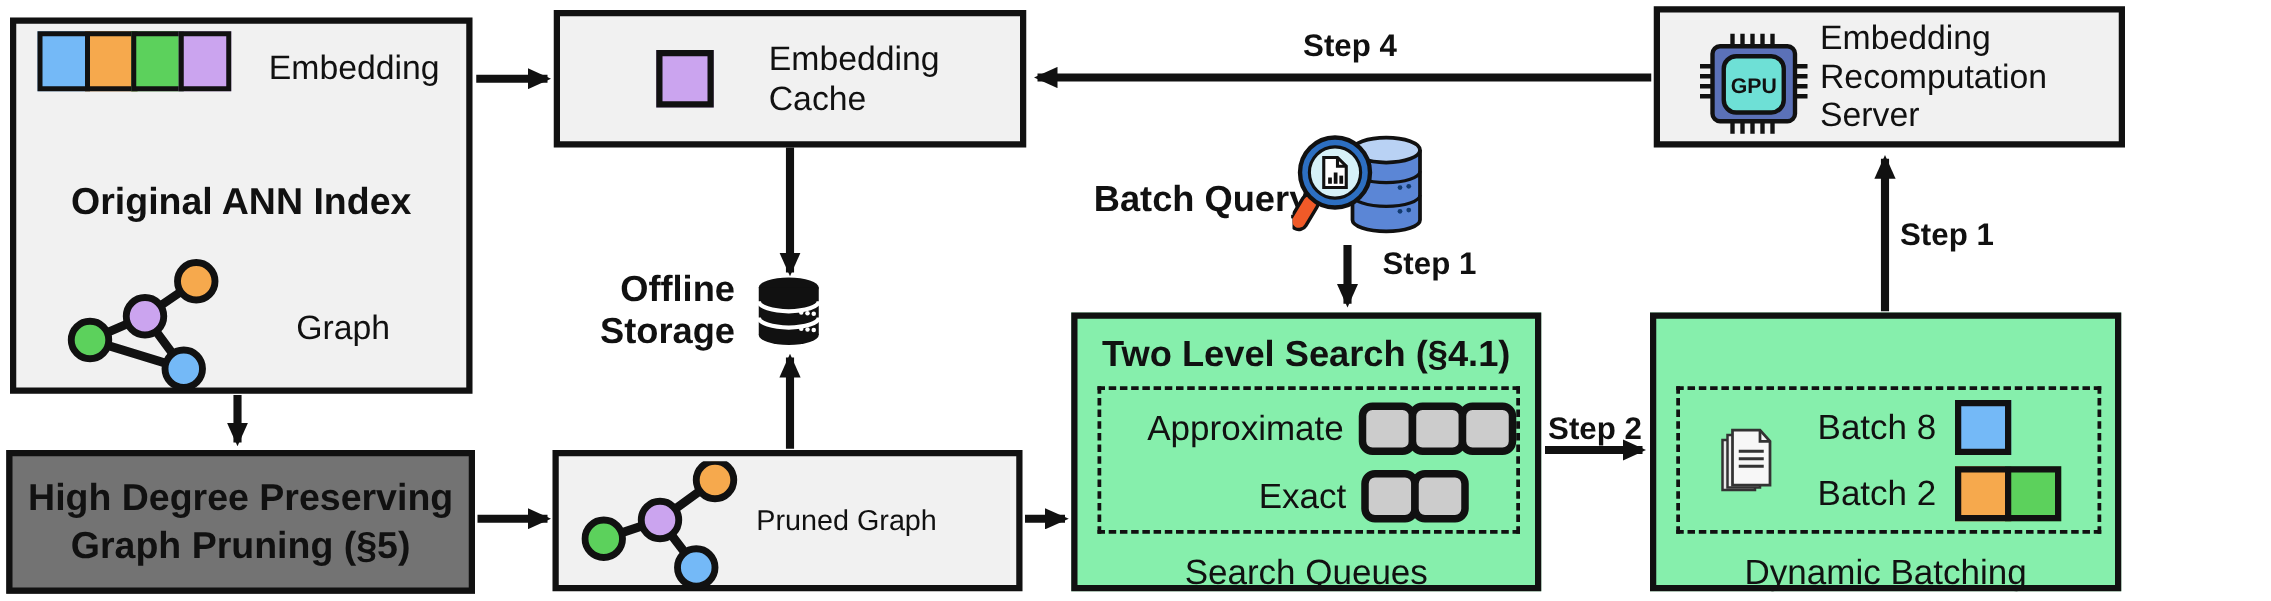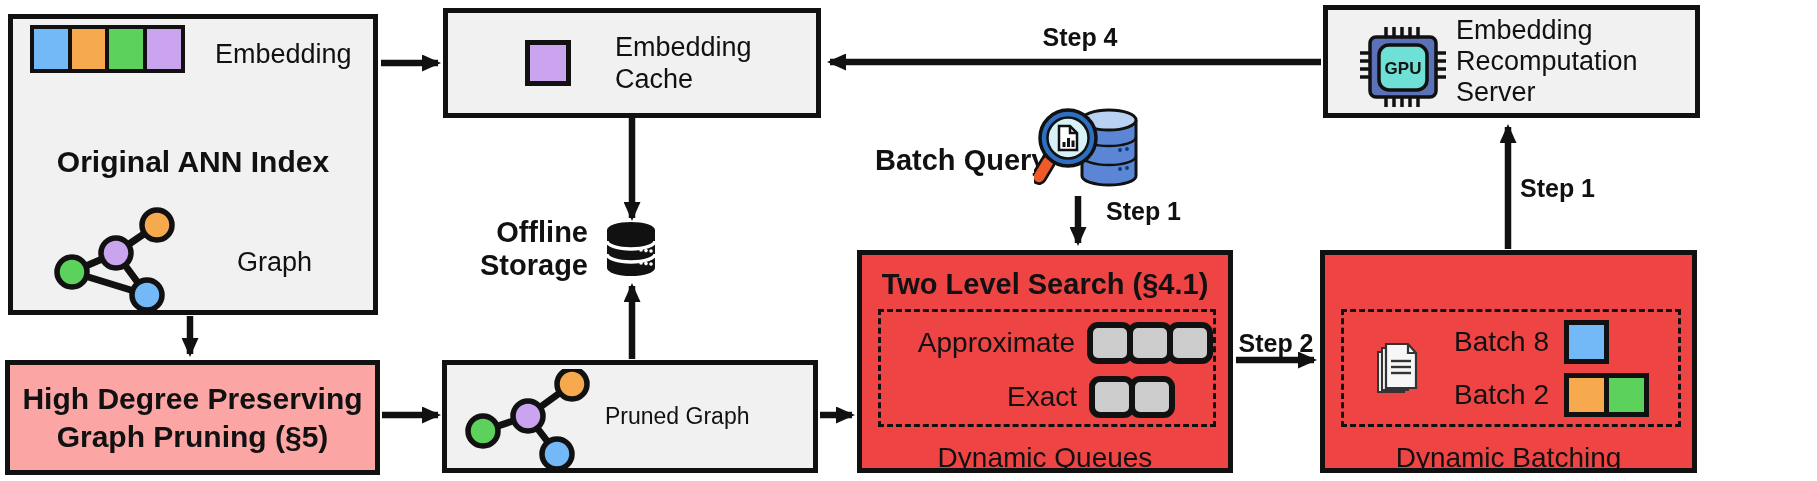--- a/index.html
+++ b/index.html
@@ -1,21 +1,21 @@
 <!DOCTYPE html>
 <html><head>
 <meta charset="utf-8">
 <style>
   * { margin:0; padding:0; box-sizing:border-box; }
   body { background:#fff; font-family:"Liberation Sans", sans-serif; color:#111; }
   .canvas { position:relative; width:1817px; height:481px; background:#ffffff; overflow:hidden; }
 
   .box { position:absolute; border:5px solid #111; }
   .box-light { background:#f1f1f1; }
-  .box-dark  { background:#ef4444; }
+  .box-dark  { background:#86efac; }
 
   
   .ann { left:8px; top:14px; width:370px; height:301px; }
   .chips { position:absolute; left:17px; top:6px; display:flex; }
   .chip { width:42px; height:48px; border:4.5px solid #111; }
   .chip + .chip { margin-left:-4.5px; }
   .ann-emb-label { position:absolute; left:202px; top:20px; font-size:27px; }
   .ann-title { position:absolute; left:0; right:0; top:126px; text-align:center; font-size:30px; font-weight:bold; }
   .ann-graph-label { position:absolute; left:224px; top:228px; font-size:27px; }
   .ann-graph { position:absolute; left:30px; top:181px; }
@@ -24,21 +24,21 @@
   .cache { left:443px; top:8px; width:378px; height:110px; }
   .cache-chip { position:absolute; left:77px; top:27px; width:46px; height:46px; border:5px solid #111; }
   .cache-title { position:absolute; left:167px; top:0; bottom:0; width:150px; display:flex; align-items:center; font-size:27px; line-height:32px; }
 
   
   .server { left:1323px; top:5px; width:377px; height:113px; }
   .server-icon { position:absolute; left:30px; top:14px; }
   .server-title { position:absolute; left:128px; top:0; bottom:0; width:210px; display:flex; align-items:center; font-size:27px; line-height:31px; }
 
   
-  .hdeg { left:5px; top:360px; width:375px; height:115px; background:#fca5a5; display:flex; align-items:center; justify-content:center; }
+  .hdeg { left:5px; top:360px; width:375px; height:115px; background:#737373; display:flex; align-items:center; justify-content:center; }
   .hdeg-title { width:350px; text-align:center; font-size:30px; font-weight:bold; line-height:38px; }
 
   
   .pruned { left:442px; top:360px; width:376px; height:113px; }
   .pruned-graph { position:absolute; left:18px; top:4px; }
   .pruned-title { position:absolute; left:158px; top:0; bottom:0; display:flex; align-items:center; font-size:23px; }
 
   
   .tls { left:857px; top:250px; width:376px; height:223px; }
   .batch { left:1320px; top:250px; width:377px; height:223px; }
@@ -170,21 +170,21 @@
         </div>
       </div>
       <div class="q-row" style="top:63px;">
         <div class="q-label">Exact</div>
         <div class="squares">
           <div class="q-sq"></div>
           <div class="q-sq"></div>
         </div>
       </div>
     </div>
-    <div class="panel-footer">Dynamic Queues</div>
+    <div class="panel-footer">Search Queues</div>
   </div>
 
   <div class="box box-dark batch">
     <div class="dashed">
       <svg class="docs-icon" width="50" height="56" viewBox="0 0 50 56">
         <path d="M4 12 h26 v40 h-26 z" fill="#e9e9e9" stroke="#333" stroke-width="2"></path>
         <path d="M8 8 h26 v42 h-26 z" fill="#f1f1f1" stroke="#333" stroke-width="2"></path>
         <path d="M12 4 h22 l8 9 v35 h-30 z" fill="#f7f7f7" stroke="#333" stroke-width="2.2"></path>
         <path d="M34 4 v9 h8" fill="none" stroke="#333" stroke-width="2.2"></path>
         <g stroke="#333" stroke-width="2.4">

